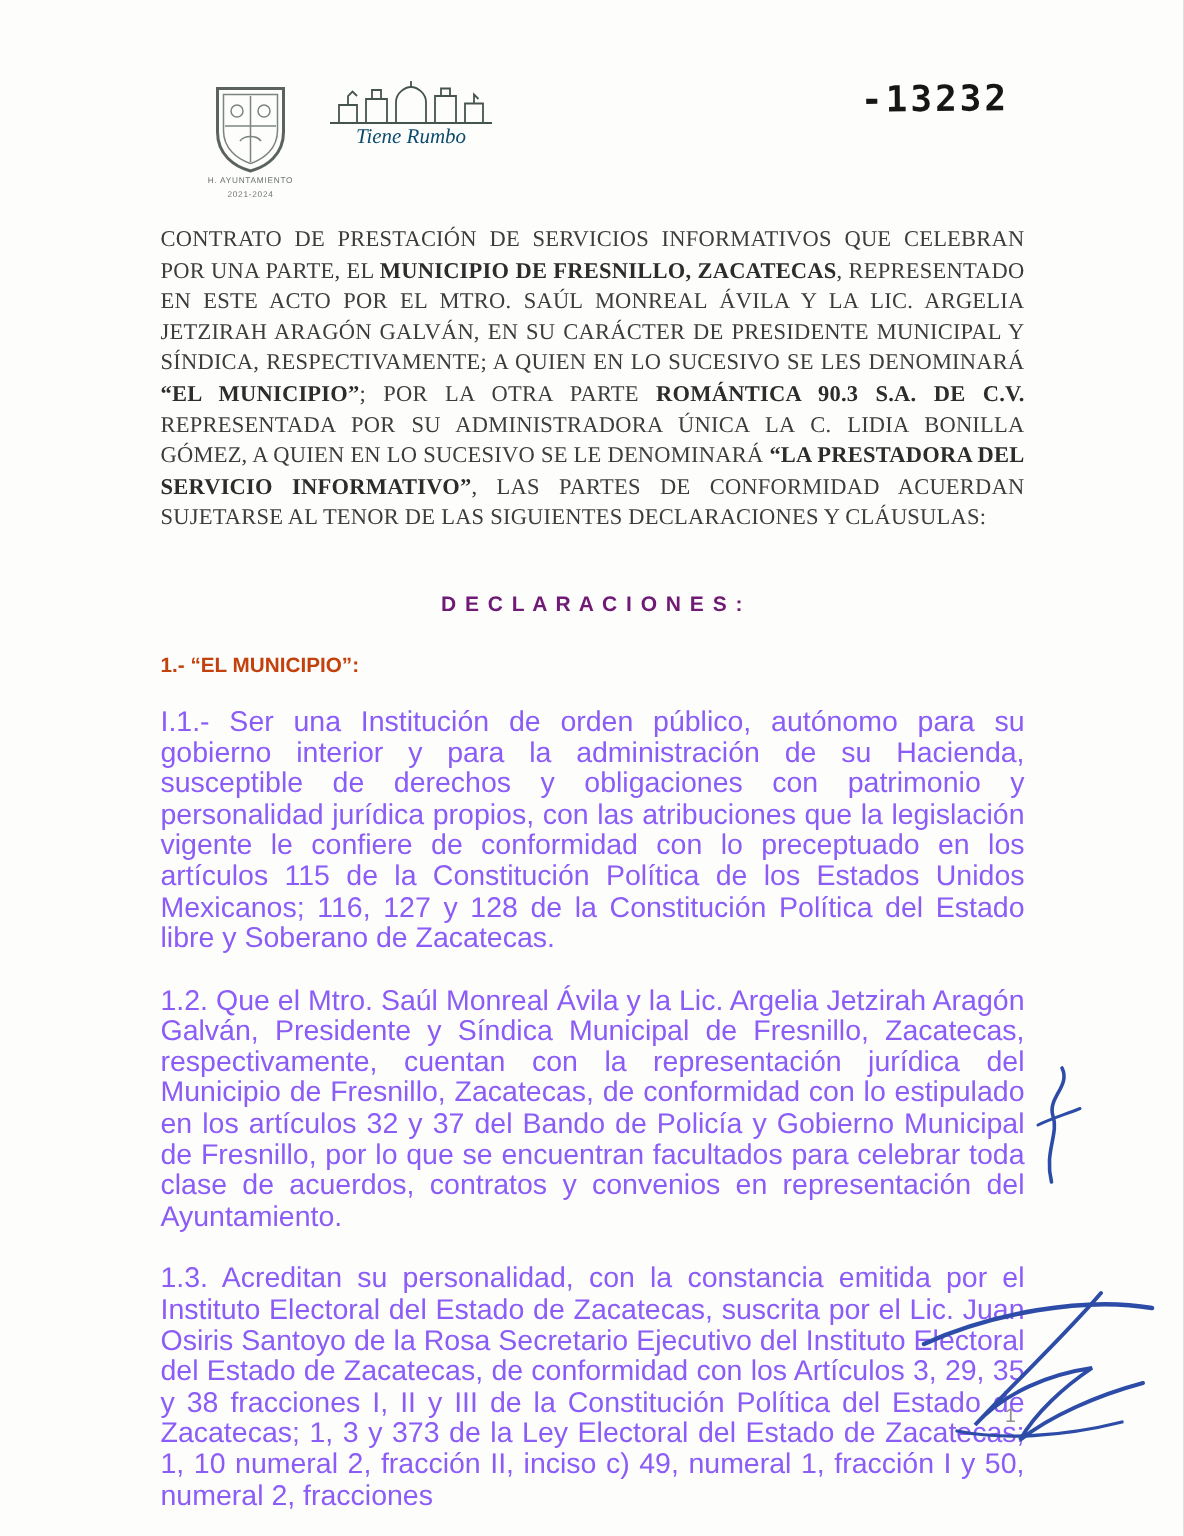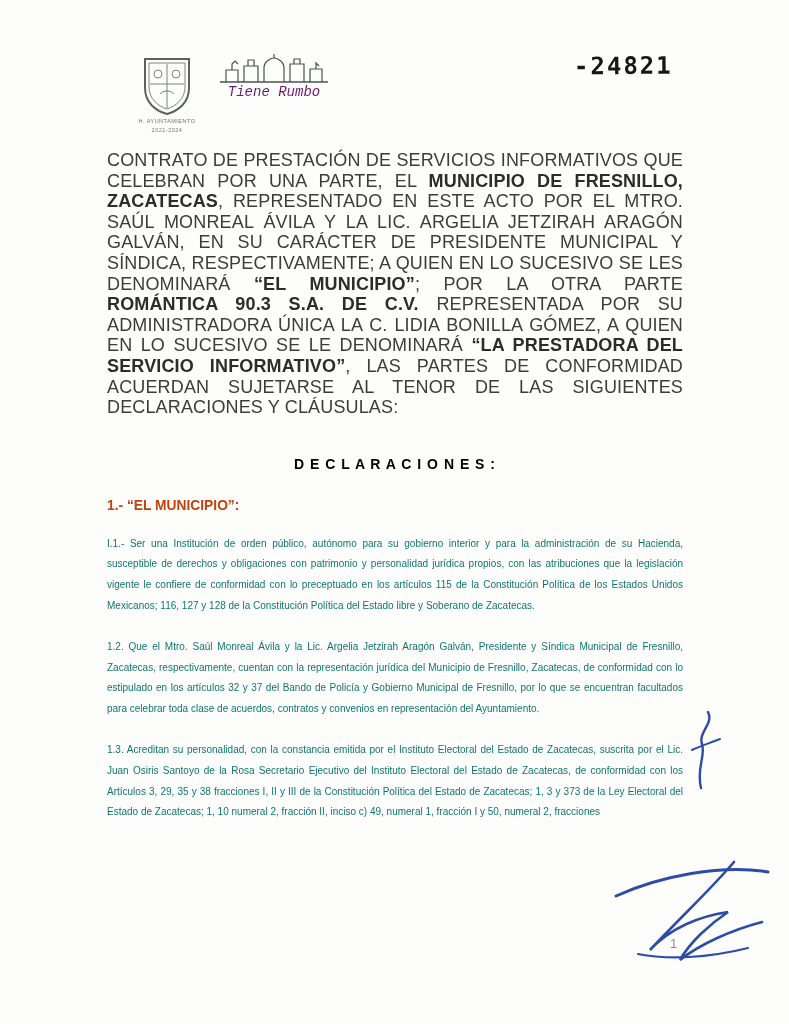--- a/index.html
+++ b/index.html
@@ -20,52 +20,53 @@
   .crest-caption { font-size:5.5px; letter-spacing:.5px; color:#6d736f; line-height:7px; margin-top:2px; }
 
   .logo { position:absolute; left:206px; top:54px; width:136px; text-align:center; color:#40504c; }
   .logo svg { display:block; margin:0 auto; }
   .logo-word {
     font-family:"Liberation Serif", serif;
     font-size:24px; letter-spacing:2px; color:#3c4a46;
     line-height:26px;
   }
   .logo-tagline {
-    font-family:Liberation Mono, monospace;
-    font-style:italic; font-size:14px; color:#701a75; line-height:16px;
+    font-family:Liberation Serif, serif;
+    font-style:italic; font-size:14px; color:#0c4a6e; line-height:16px;
   }
 
   .stamp {
     position:absolute; left:574px; top:52px;
     font-family:"DejaVu Sans Mono", monospace;
     font-weight:bold; font-size:24px; letter-spacing:2px;
     color:#161616; transform:rotate(-.5deg);
   }
 
   
   .content { position:absolute; left:107px; top:150px; width:576px; }
   .opening {
     margin:0;
-    font-size:18px; line-height:20.6px;
+    font-size:15px; line-height:20.6px;
     text-align:justify; letter-spacing:.15px;
     color:#3c3c3c;
+    font-family:Liberation Serif, serif;
   }
   .opening .b { font-weight:bold; color:#2c2c2c; }
 
   .decl-title {
     margin:38px 0 0 0; text-align:center;
-    font-weight:bold; font-size:14px; letter-spacing:1px; color:#000000;
+    font-weight:bold; font-size:14px; letter-spacing:1px; color:#701a75;
   }
   .section-heading {
     margin:26px 0 0 0; font-weight:bold; font-size:13.8px; color:#c2410c;
   }
   .body-par {
     margin:21px 0 0 0;
-    font-size:10px; line-height:20.6px;
-    text-align:justify; color:#0f766e;
+    font-size:19px; line-height:20.6px;
+    text-align:justify; color:#8b5cf6;
   }
 
   
   .sig-small { position:absolute; left:684px; top:708px; }
   .sig-large { position:absolute; left:608px; top:856px; }
   .page-number {
     position:absolute; left:670px; top:936px;
     font-size:13px; color:#8f8f8f;
   }
 </style>
@@ -98,21 +99,21 @@
         <path d="M26 28 V12 H40 V28 M30 12 V6 H36 V12" stroke="#46544f" stroke-width="1.2" fill="none"></path>
         <path d="M46 28 V14 C46 8 52 4 56 4 C60 4 66 8 66 14 V28" stroke="#46544f" stroke-width="1.2" fill="none"></path>
         <path d="M56 4 V0" stroke="#46544f" stroke-width="1.2" fill="none"></path>
         <path d="M72 28 V10 H86 V28 M76 10 V5 H82 V10" stroke="#46544f" stroke-width="1.2" fill="none"></path>
         <path d="M92 28 V15 H104 V28 M98 15 V9 L101 12" stroke="#46544f" stroke-width="1.2" fill="none"></path>
       </svg>
     </span>
     <div class="logo-tagline">Tiene Rumbo</div>
   </div>
 
-  <div class="stamp">-24821</div>
+  <div class="stamp">-13232</div>
 
   <div class="content">
 
     <p class="opening">
       <span>CONTRATO DE PRESTACIÓN DE SERVICIOS INFORMATIVOS QUE CELEBRAN POR UNA PARTE, EL </span><span class="b">MUNICIPIO DE FRESNILLO, ZACATECAS</span><span>, REPRESENTADO EN ESTE ACTO POR EL MTRO. SAÚL MONREAL ÁVILA Y LA LIC. ARGELIA JETZIRAH ARAGÓN GALVÁN, EN SU CARÁCTER DE PRESIDENTE MUNICIPAL Y SÍNDICA, RESPECTIVAMENTE; A QUIEN EN LO SUCESIVO SE LES DENOMINARÁ </span><span class="b">“EL MUNICIPIO”</span><span>; POR LA OTRA PARTE </span><span class="b">ROMÁNTICA 90.3 S.A. DE C.V.</span><span> REPRESENTADA POR SU ADMINISTRADORA ÚNICA LA C. LIDIA BONILLA GÓMEZ, A QUIEN EN LO SUCESIVO SE LE DENOMINARÁ </span><span class="b">“LA PRESTADORA DEL SERVICIO INFORMATIVO”</span><span>, LAS PARTES DE CONFORMIDAD ACUERDAN SUJETARSE AL TENOR DE LAS SIGUIENTES DECLARACIONES Y CLÁUSULAS:</span>
     </p>
 
     <p class="decl-title">D E C L A R A C I O N E S :</p>
 
     <p class="section-heading">1.- “EL MUNICIPIO”:</p>

